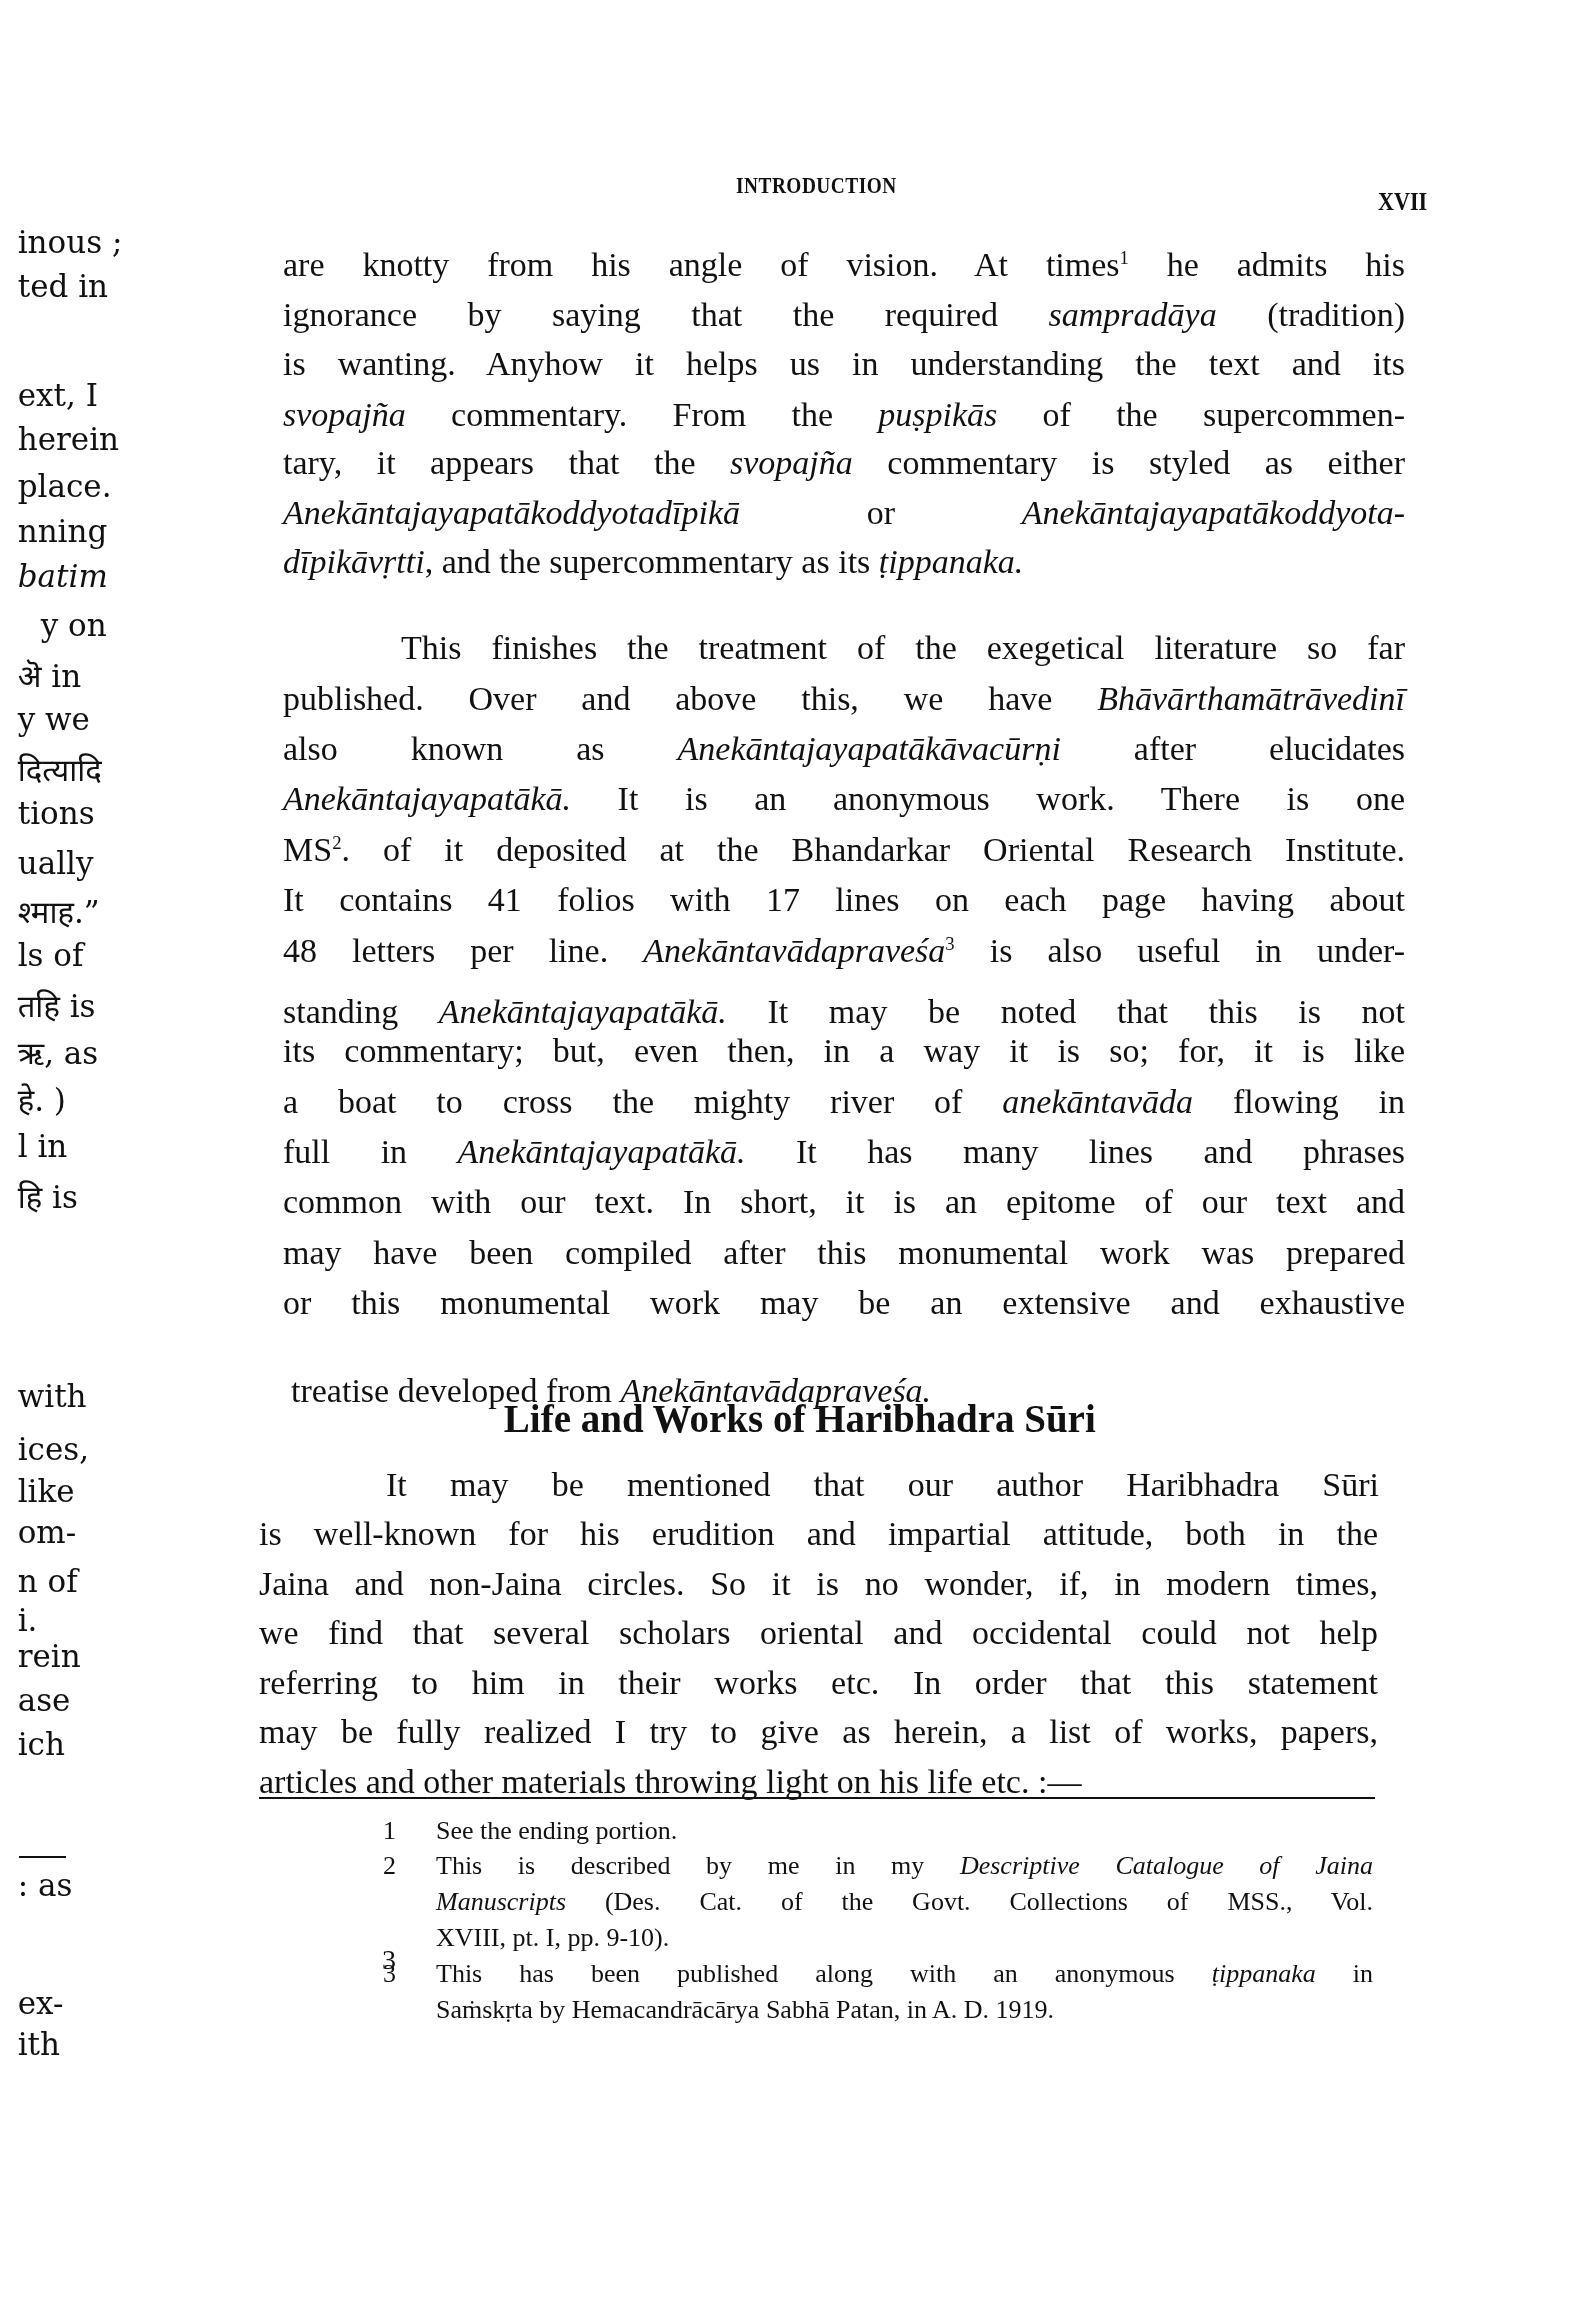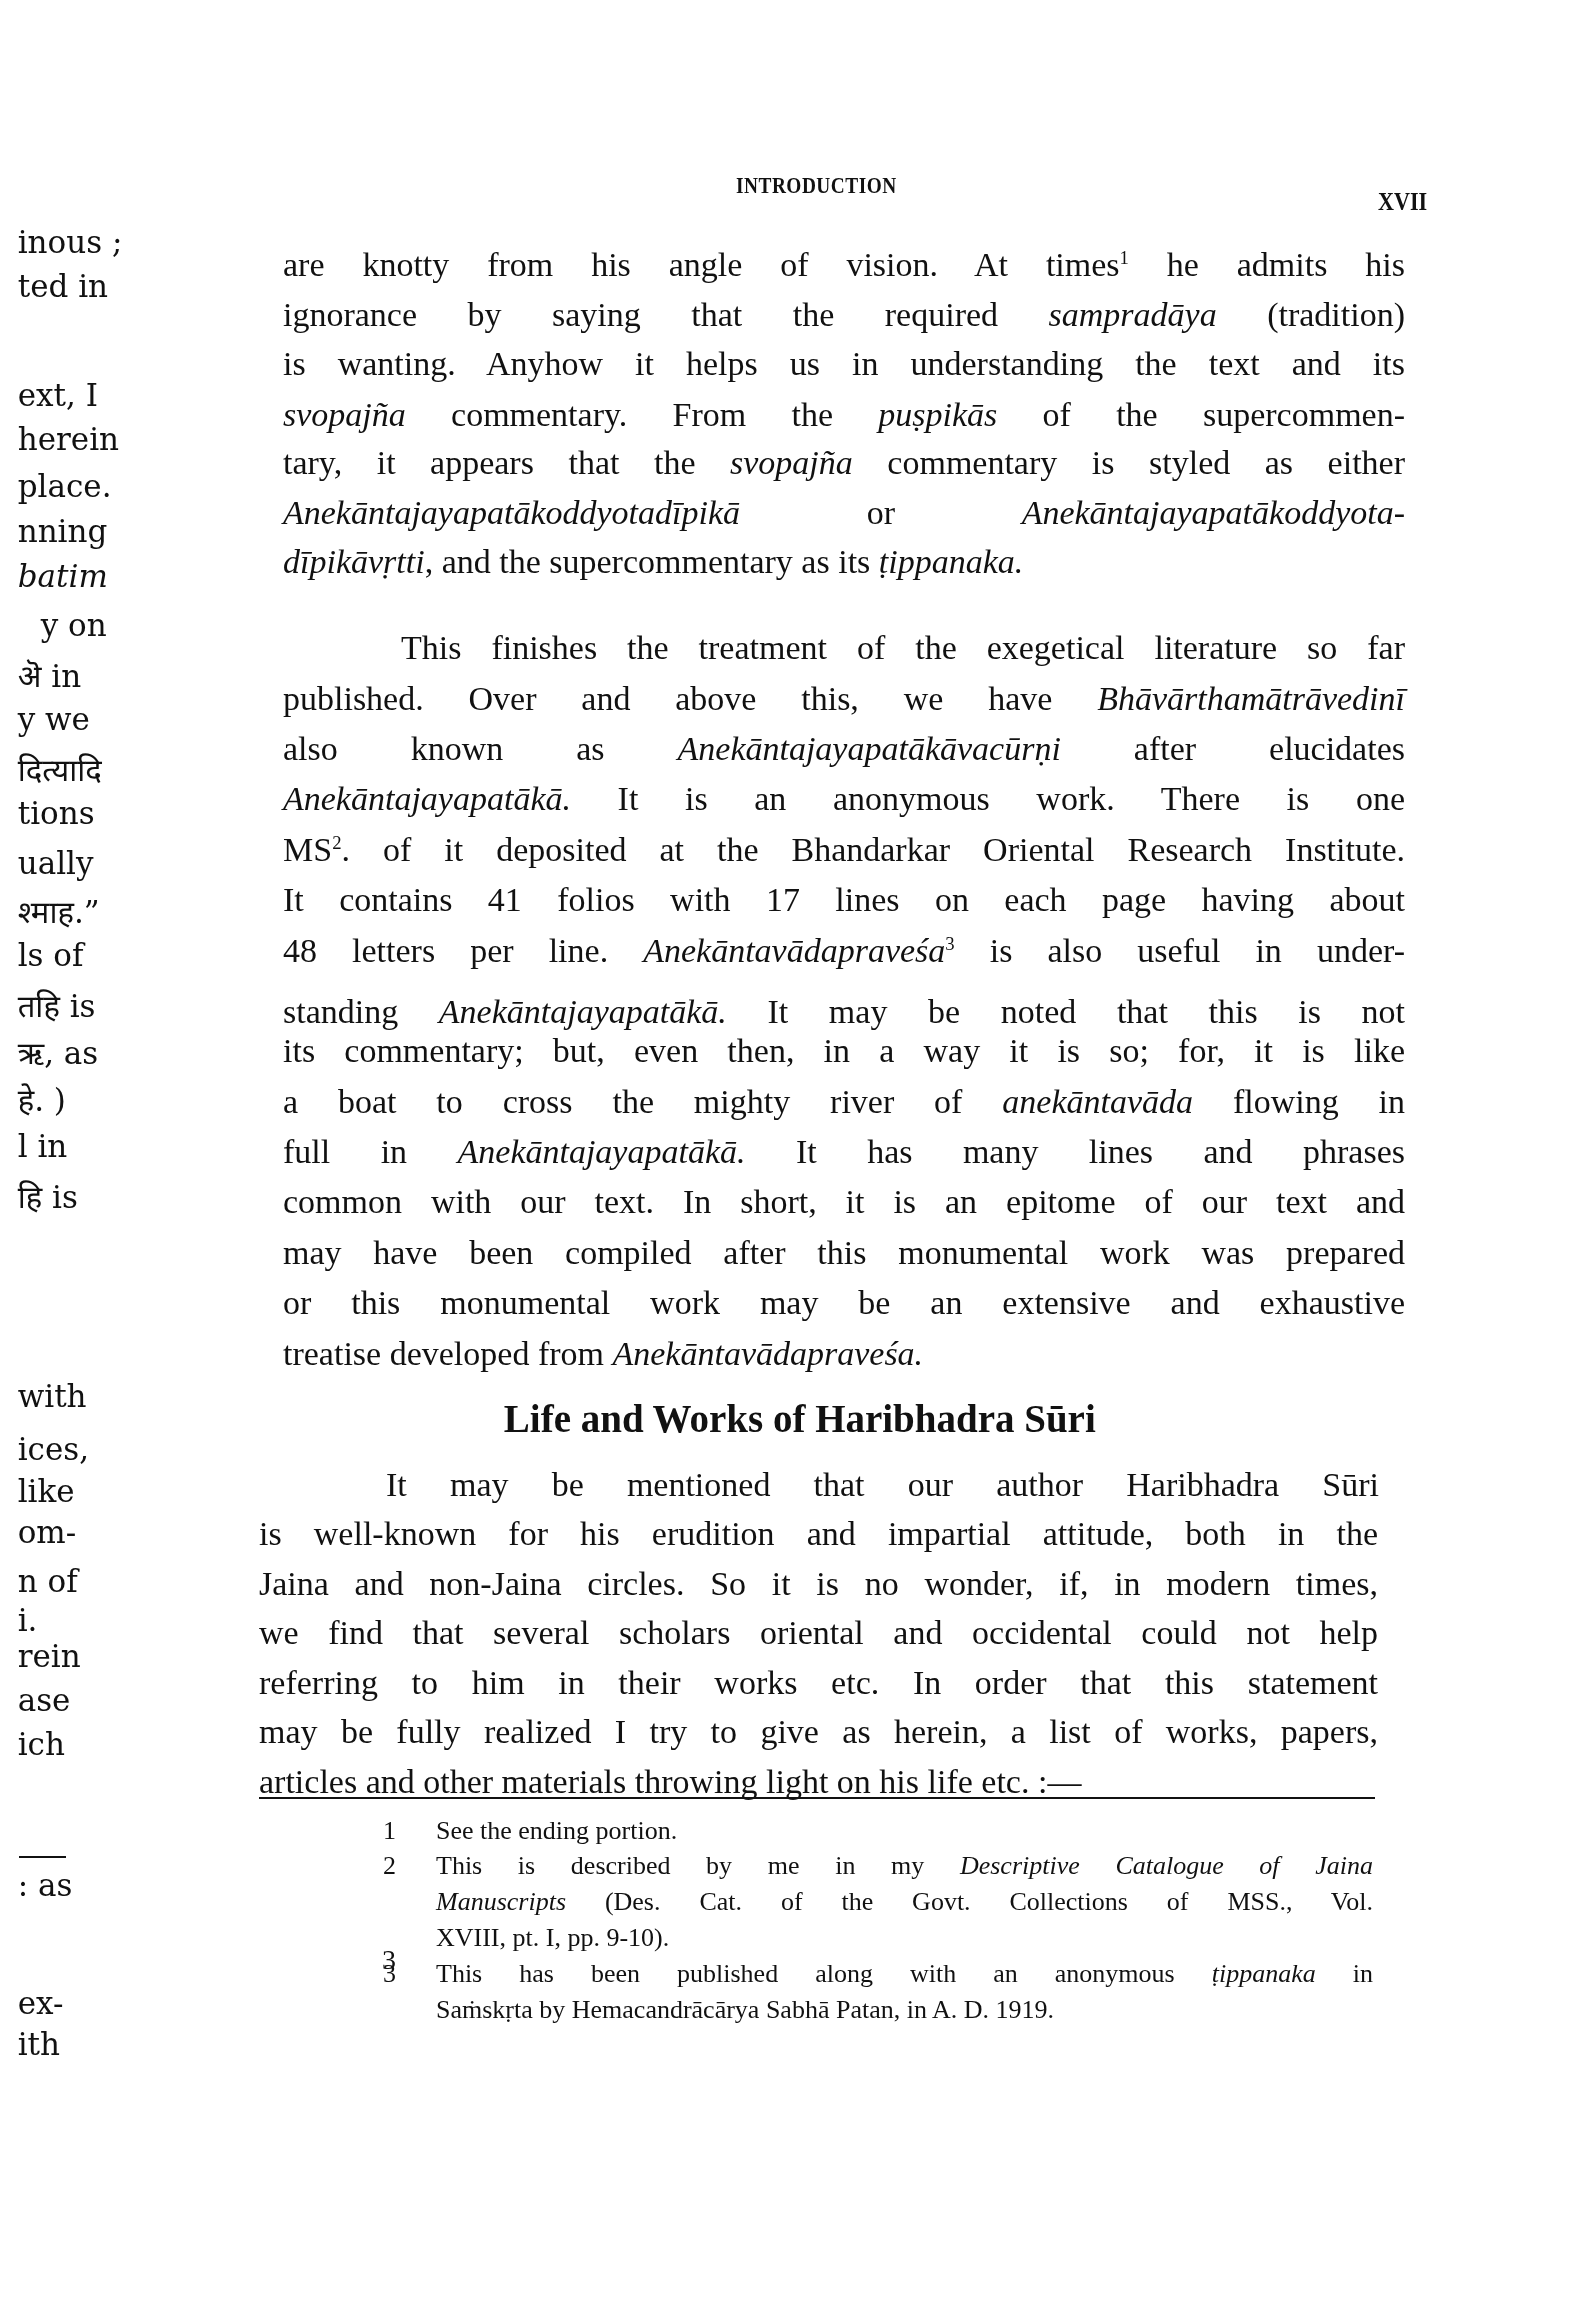--- a/index.html
+++ b/index.html
@@ -89,21 +89,21 @@
     <div class="body-line" style="top: 829px;"><span>MS</span><sup>2</sup><span>. of it deposited at the Bhandarkar Oriental Research Institute.</span></div>
     <div class="body-line" style="top: 879px;"><span>It contains 41 folios with 17 lines on each page having about</span></div>
     <div class="body-line" style="top: 930px;"><span>48 letters per line.  </span><i>Anekāntavādapraveśa</i><sup>3</sup><span> is also useful in under-</span></div>
     <div class="body-line" style="top: 980px; margin-top: 11px;"><span>standing </span><i>Anekāntajayapatākā.</i><span>  It may be noted that this is not</span></div>
     <div class="body-line" style="top: 1030px;"><span>its commentary; but, even then, in a way it is so; for, it is like</span></div>
     <div class="body-line" style="top: 1081px;"><span>a boat to cross the mighty river of </span><i>anekāntavāda</i><span> flowing in</span></div>
     <div class="body-line" style="top: 1131px;"><span>full in </span><i>Anekāntajayapatākā.</i><span>  It has many lines and phrases</span></div>
     <div class="body-line" style="top: 1181px;"><span>common with our text.  In short, it is an epitome of our text and</span></div>
     <div class="body-line" style="top: 1232px;"><span>may have been compiled after this monumental work was prepared</span></div>
     <div class="body-line" style="top: 1282px;"><span>or this monumental work may be an extensive and exhaustive</span></div>
-    <div class="body-line last" style="top: 1333px;"><span>treatise developed from </span><i>Anekāntavādapraveśa.</i></div>
+    <div class="body-line last" style="top: 1370px; margin-left: 8px;"><span>treatise developed from </span><i>Anekāntavādapraveśa.</i></div>
   </div>
 
 <div class="heading">Life and Works of Haribhadra Sūri</div>
 
 <div id="p3">
     <div class="body-line b2 indent" style="top: 1464px;">It may be mentioned that our author Haribhadra Sūri</div>
     <div class="body-line b2" style="top: 1513px;">is well-known for his erudition and impartial attitude, both in the</div>
     <div class="body-line b2" style="top: 1563px;">Jaina and non-Jaina circles.  So it is no wonder, if, in modern times,</div>
     <div class="body-line b2" style="top: 1612px;">we find that several scholars oriental and occidental could not help</div>
     <div class="body-line b2" style="top: 1662px;">referring to him in their works etc.  In order that this statement</div>

